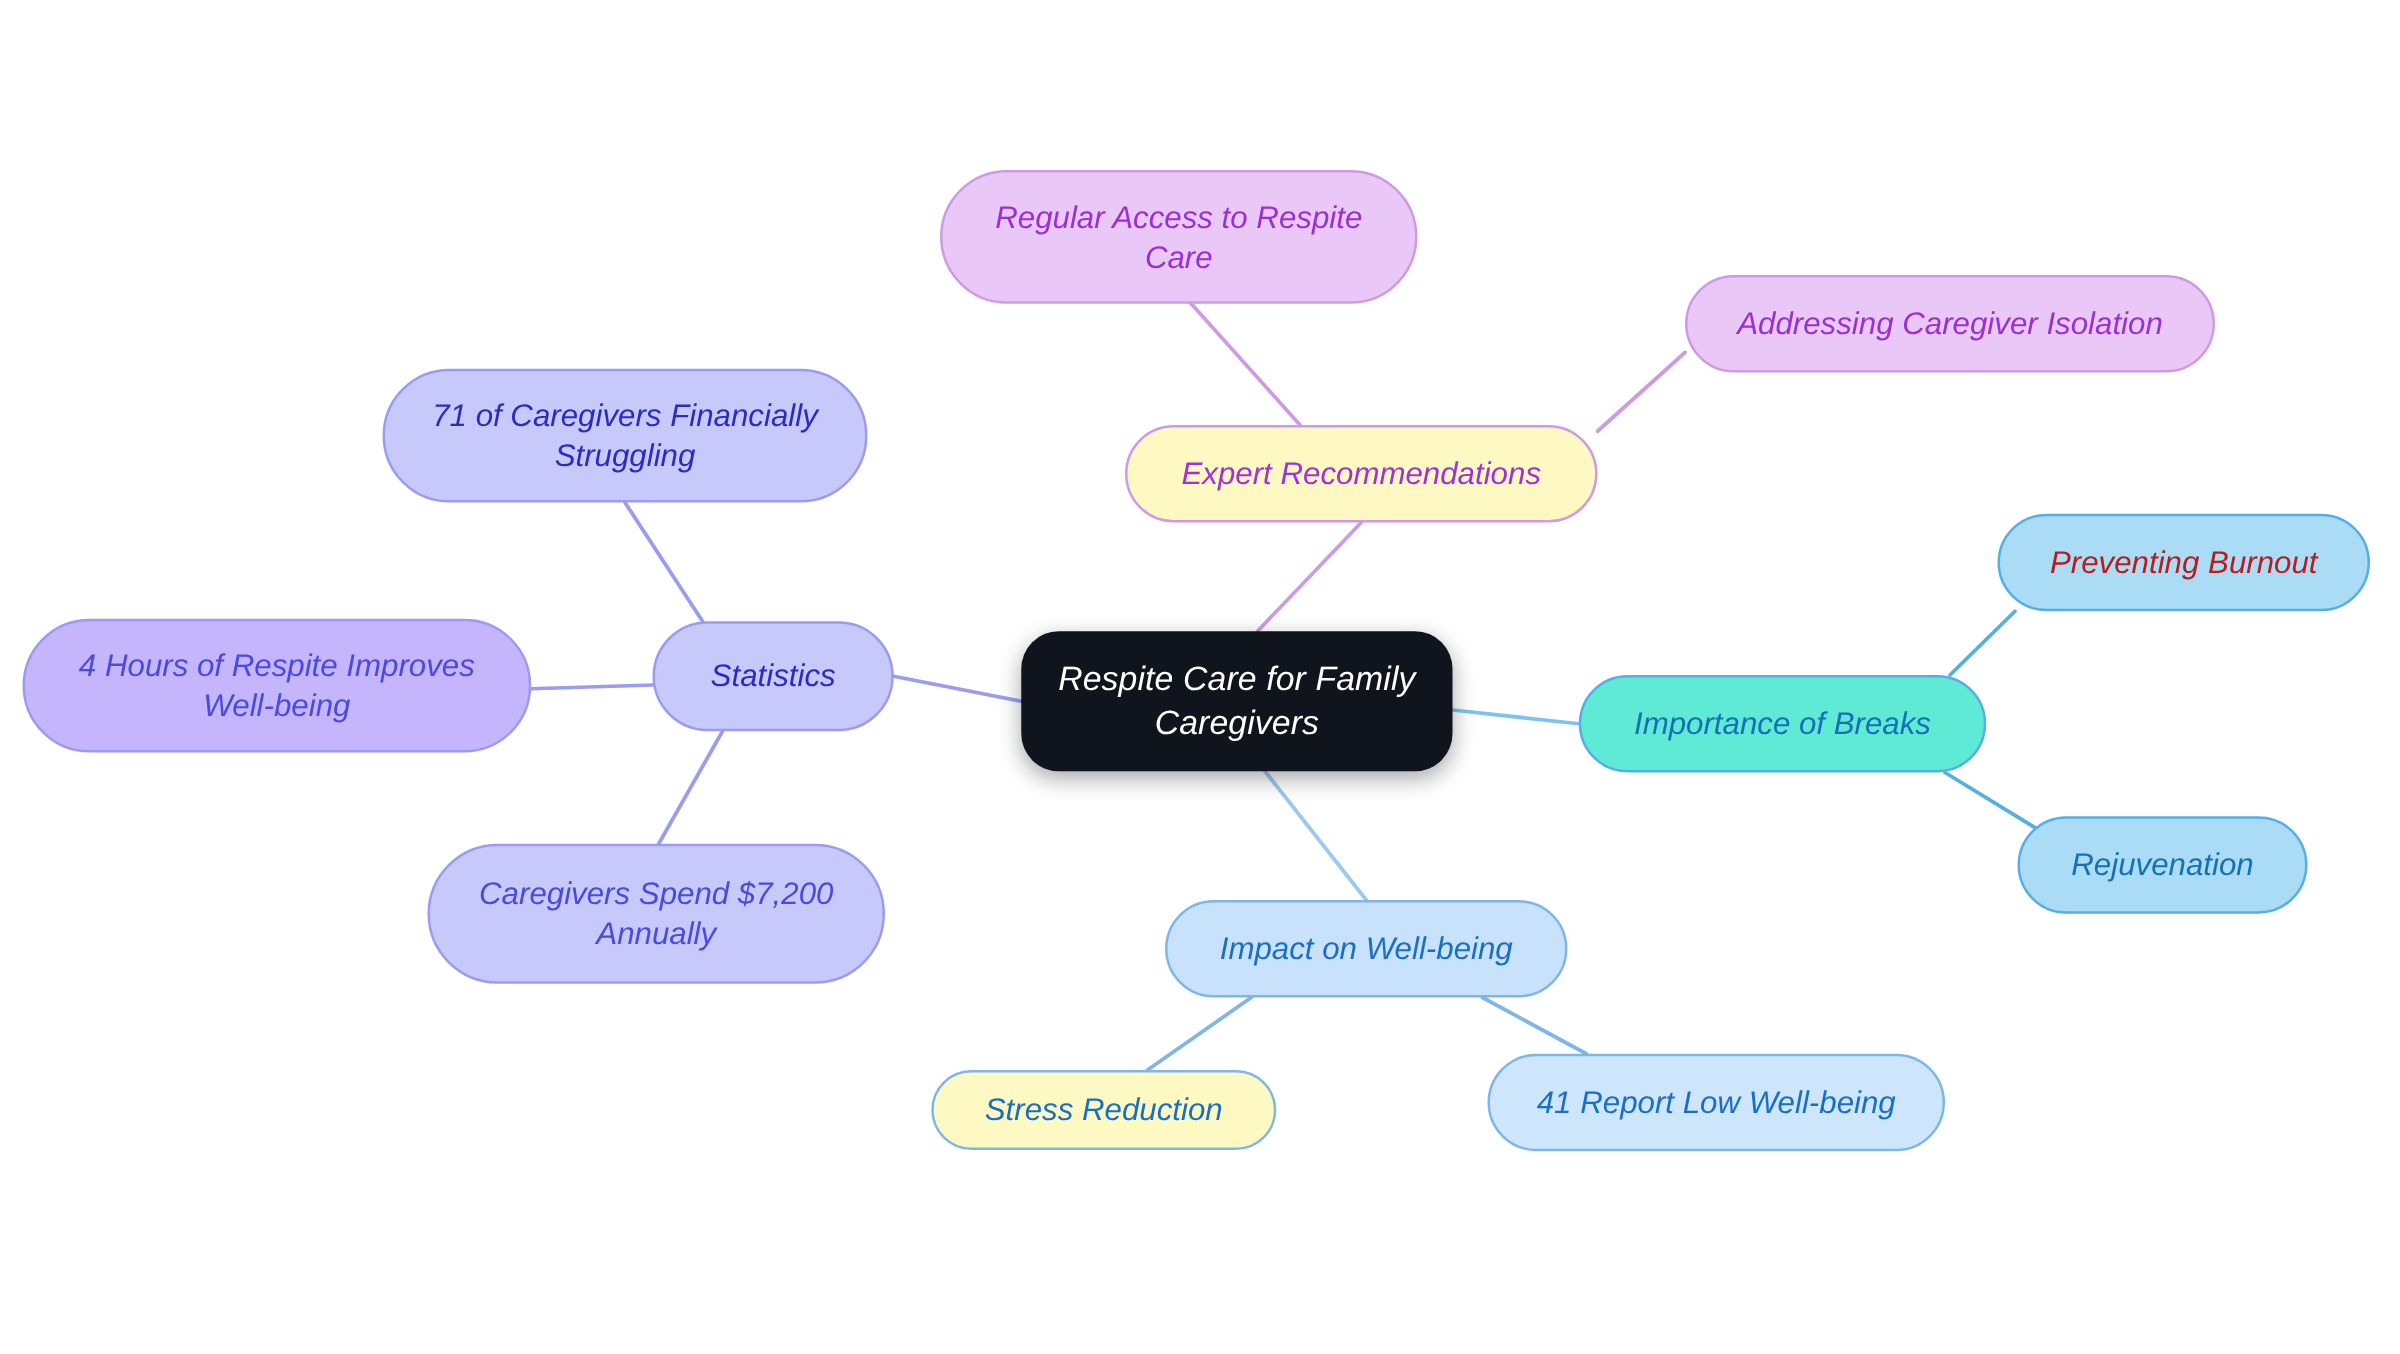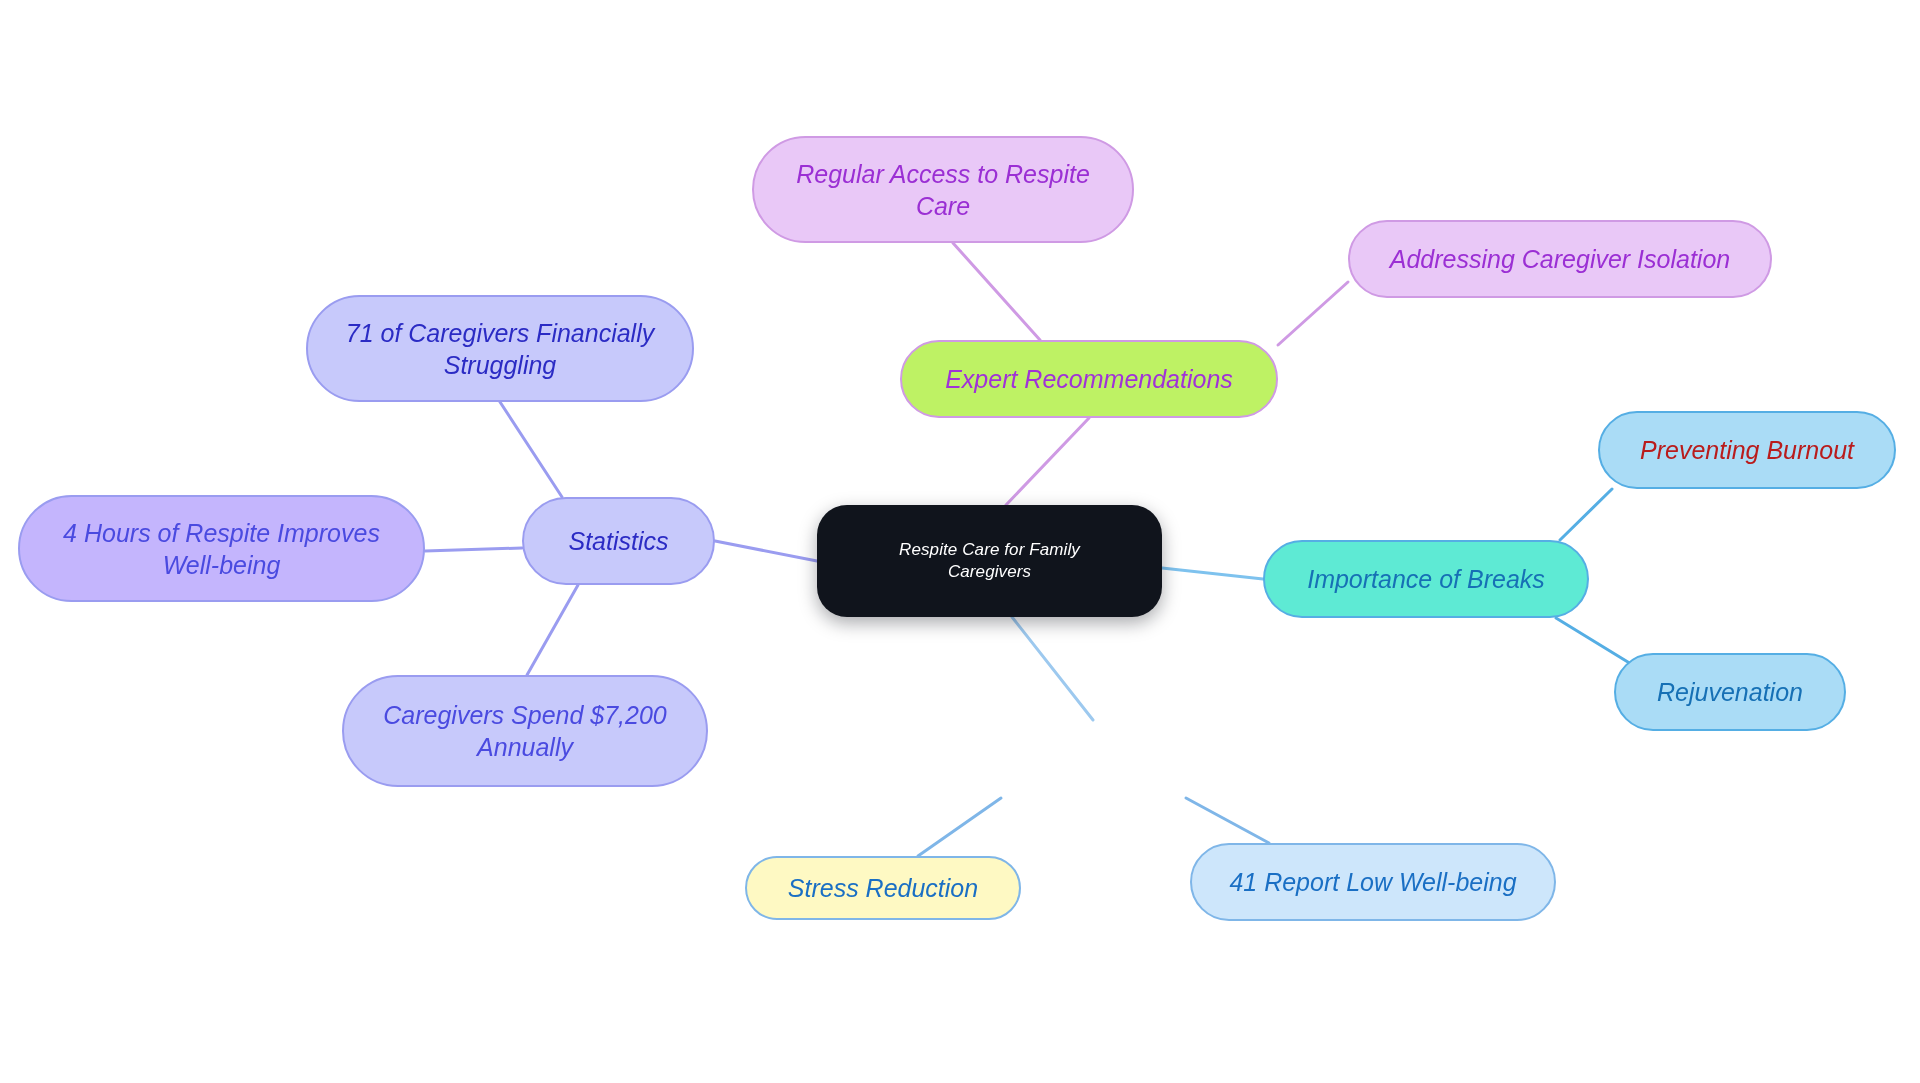--- a/index.html
+++ b/index.html
@@ -41,21 +41,21 @@
     padding: 6px 18px;
     white-space: pre-line;
     font-style: italic;
   }
   .node-root {
     border-radius: 30px;
     border-width: 0;
     color: #ffffff;
     background: #10141c;
     box-shadow: 0 6px 18px rgba(10,12,20,0.35);
-    font-size: 17px;
+    font-size: 27px;
     letter-spacing: 0.1px;
   }
   .node-branch { font-size: 25px; }
   .node-leaf   { font-size: 25px; }
 </style>
 </head>
 <body>
 
 <div id="mindmap">
   <svg id="edges" viewBox="0 0 1920 1083" preserveAspectRatio="none">
@@ -75,22 +75,23 @@
     </svg>
 <div class="node node-root" style="left: 817px; top: 505px; width: 345px; height: 112px; background: rgb(16, 20, 28); color: rgb(255, 255, 255);">Respite Care for Family
 Caregivers</div>
     <div class="node node-branch" style="left: 522px; top: 497px; width: 193px; height: 88px; background: rgb(199, 201, 251); border-color: rgb(154, 156, 240); color: rgb(43, 43, 196);">Statistics</div>
     <div class="node node-leaf" style="left: 306px; top: 295px; width: 388px; height: 107px; background: rgb(199, 201, 251); border-color: rgb(154, 156, 240); color: rgb(43, 43, 196);">71 of Caregivers Financially
 Struggling</div>
     <div class="node node-leaf" style="left: 18px; top: 495px; width: 407px; height: 107px; background: #c4b5fd; border-color: rgb(154, 156, 240); color: rgb(74, 74, 224);">4 Hours of Respite Improves
 Well-being</div>
     <div class="node node-leaf" style="left: 342px; top: 675px; width: 366px; height: 112px; background: rgb(199, 201, 251); border-color: rgb(154, 156, 240); color: rgb(74, 74, 224);">Caregivers Spend $7,200
 Annually</div>
-    <div class="node node-branch" style="left: 900px; top: 340px; width: 378px; height: 78px; background: #bef264; border-color: rgb(207, 154, 228); color: rgb(160, 50, 216);">Expert Recommendations</div>
+    <div class="node node-branch" style="left: 900px; top: 340px; width: 378px; height: 78px; background: #fef9c3; border-color: rgb(207, 154, 228); color: rgb(160, 50, 216);">Expert Recommendations</div>
     <div class="node node-leaf" style="left: 752px; top: 136px; width: 382px; height: 107px; background: rgb(233, 200, 247); border-color: rgb(207, 154, 228); color: rgb(155, 47, 212);">Regular Access to Respite
 Care</div>
     <div class="node node-leaf" style="left: 1348px; top: 220px; width: 424px; height: 78px; background: rgb(233, 200, 247); border-color: rgb(207, 154, 228); color: rgb(155, 47, 212);">Addressing Caregiver Isolation</div>
     <div class="node node-branch" style="left: 1263px; top: 540px; width: 326px; height: 78px; background: #5eead4; border-color: rgb(85, 174, 228); color: rgb(22, 112, 181);">Importance of Breaks</div>
     <div class="node node-leaf" style="left: 1598px; top: 411px; width: 298px; height: 78px; background: rgb(170, 220, 246); border-color: rgb(85, 174, 228); color: #b91c1c;">Preventing Burnout</div>
     <div class="node node-leaf" style="left: 1614px; top: 653px; width: 232px; height: 78px; background: rgb(170, 220, 246); border-color: rgb(85, 174, 228); color: rgb(22, 112, 181);">Rejuvenation</div>
+    <div class="node node-branch" style="left: 932px; top: 720px; width: 322px; height: 78px; background: rgb(199, 226, 250); border-color: rgb(127, 182, 232); color: rgb(26, 111, 196);">Impact on Well-being</div>
     <div class="node node-leaf" style="left: 745px; top: 856px; width: 276px; height: 64px; background: #fef9c3; border-color: rgb(127, 182, 232); color: rgb(26, 111, 196);">Stress Reduction</div>
     <div class="node node-leaf" style="left: 1190px; top: 843px; width: 366px; height: 78px; background: rgb(205, 230, 251); border-color: rgb(127, 182, 232); color: rgb(26, 111, 196);">41 Report Low Well-being</div>
   </div>
 
 </body></html>

